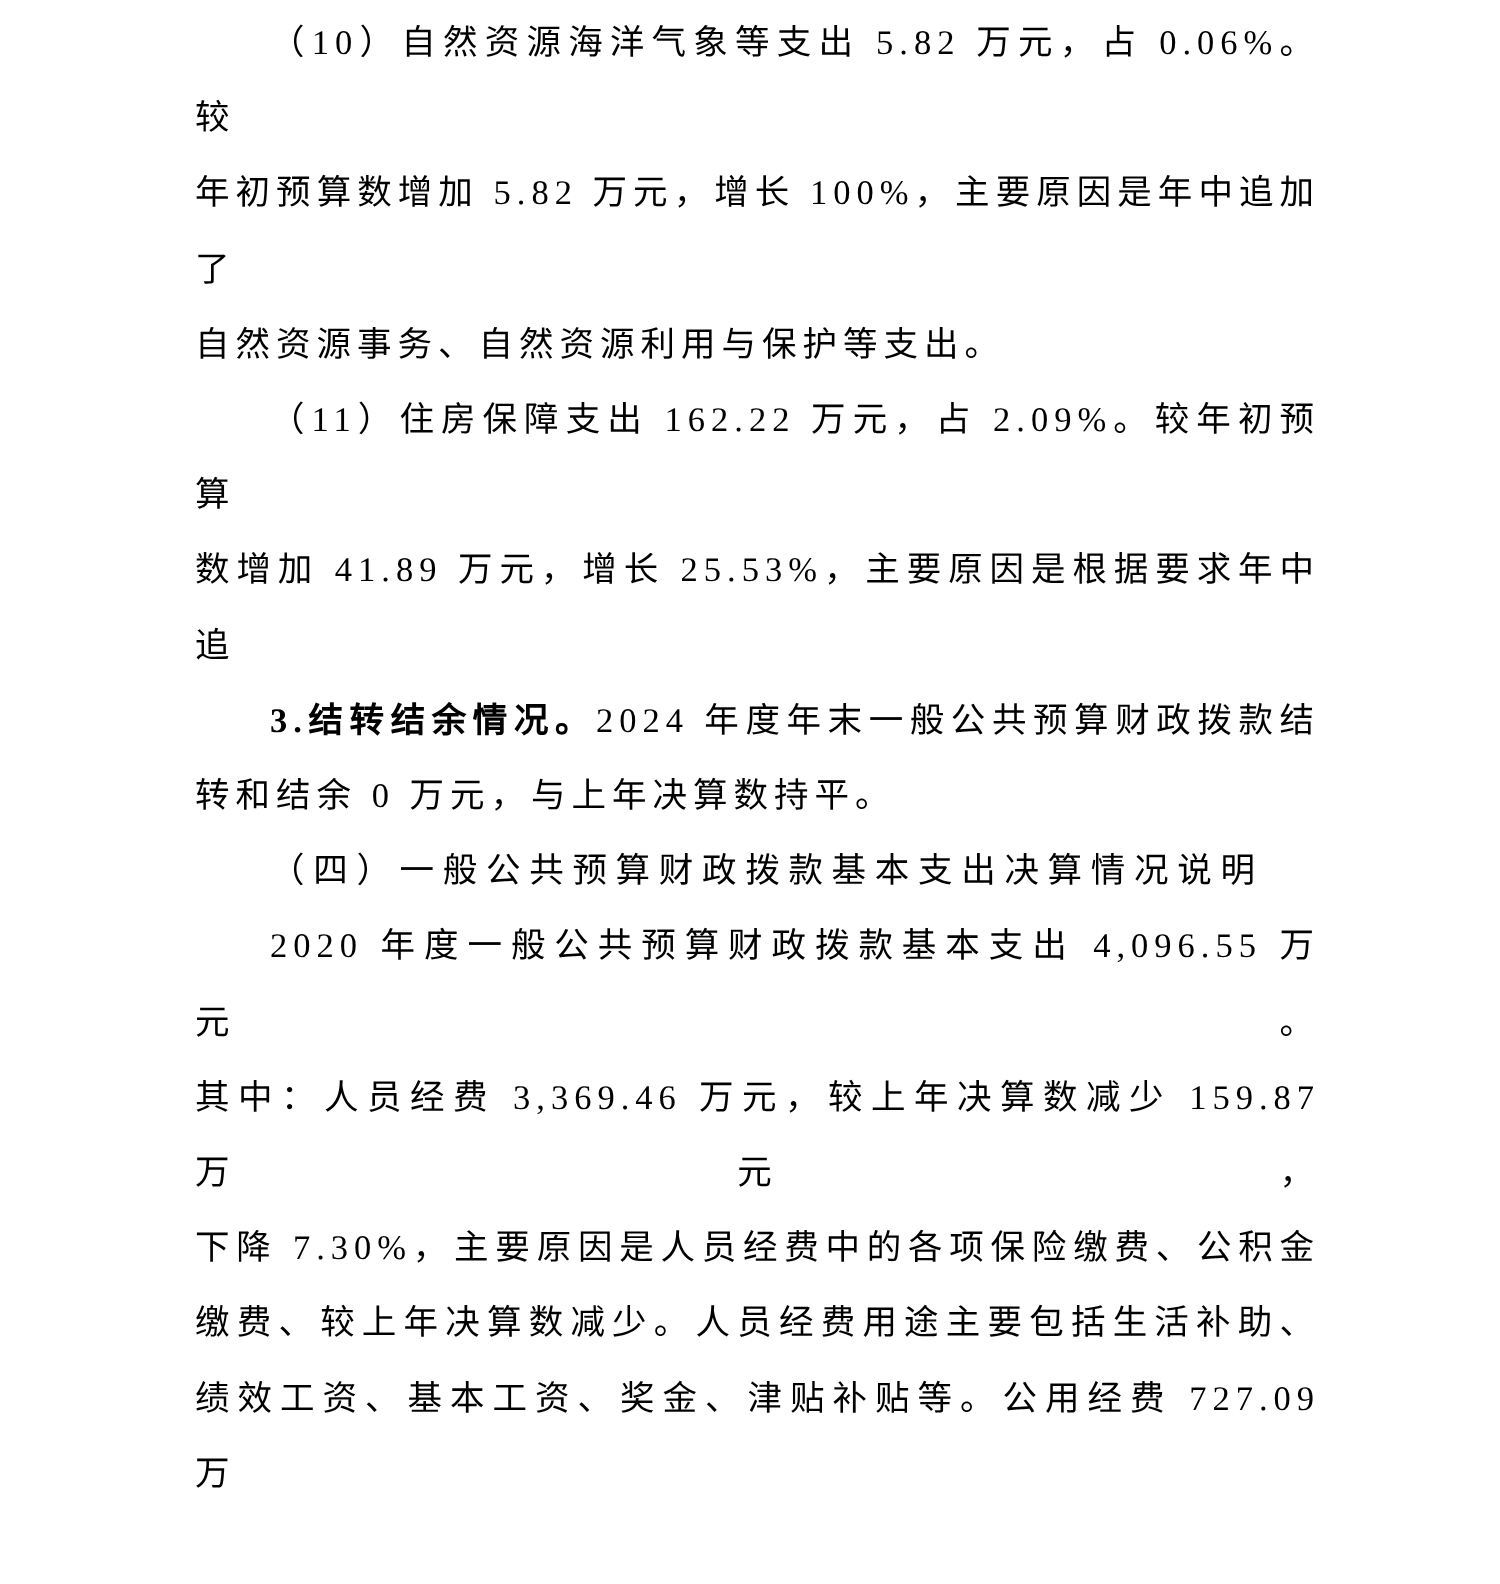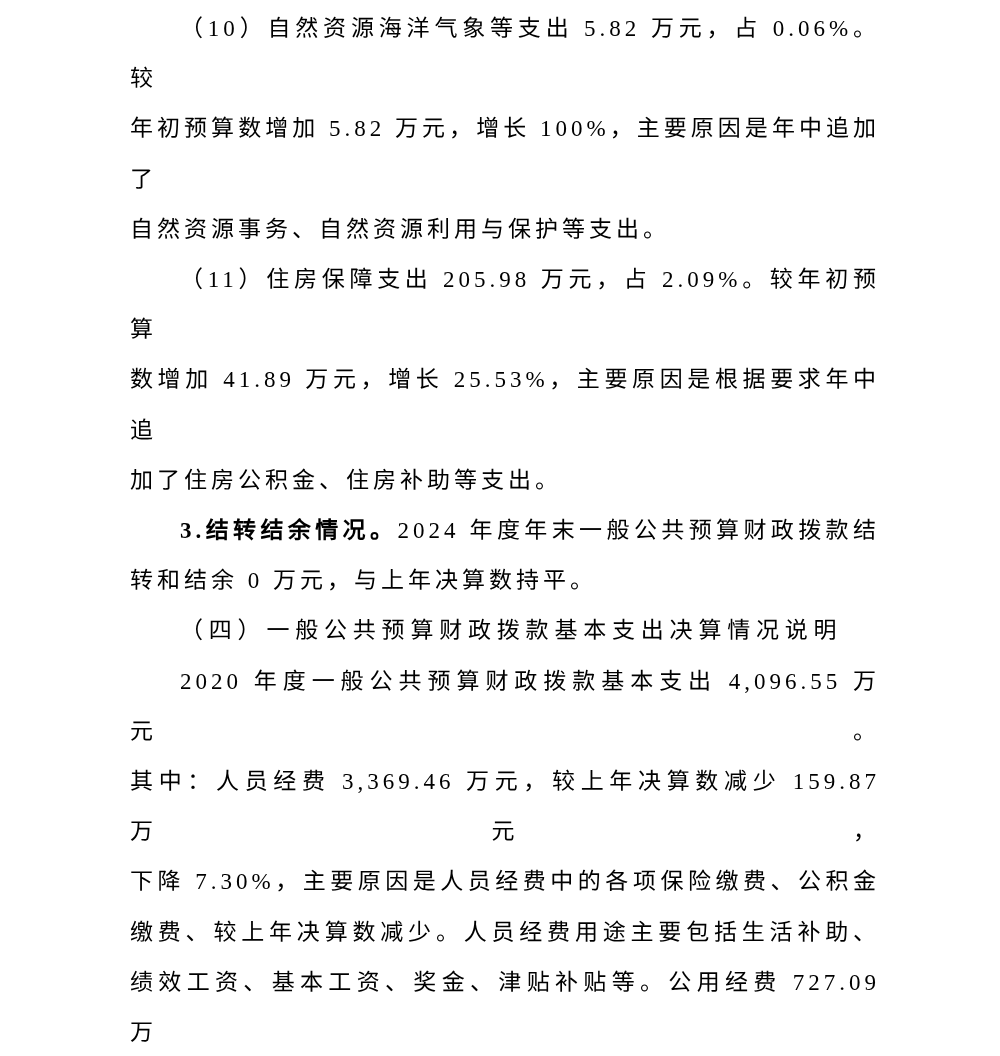--- a/index.html
+++ b/index.html
@@ -57,23 +57,22 @@
 <div class="page">
   <div class="content" style="color: rgb(0, 0, 0);">
 
     <div class="para">
       <div class="line jf ind">（10）自然资源海洋气象等支出 5.82 万元，占 0.06%。较</div>
       <div class="line jf">年初预算数增加 5.82 万元，增长 100%，主要原因是年中追加了</div>
       <div class="line end">自然资源事务、自然资源利用与保护等支出。</div>
     </div>
 
     <div class="para">
-      <div class="line jf ind">（11）住房保障支出 205.98 万元，占 2.09%。较年初预算</div>
+      <div class="line jf ind">（11）住房保障支出 162.22 万元，占 2.09%。较年初预算</div>
       <div class="line jf">数增加 41.89 万元，增长 25.53%，主要原因是根据要求年中追</div>
-      <div class="line end">加了住房公积金、住房补助等支出。</div>
     </div>
 
     <div class="para">
       <div class="line jf ind">
         <span class="bold">3.结转结余情况。</span><span>2024 年度年末一般公共预算财政拨款结</span>
       </div>
       <div class="line end">转和结余 0 万元，与上年决算数持平。</div>
     </div>
 
     <div class="para">

